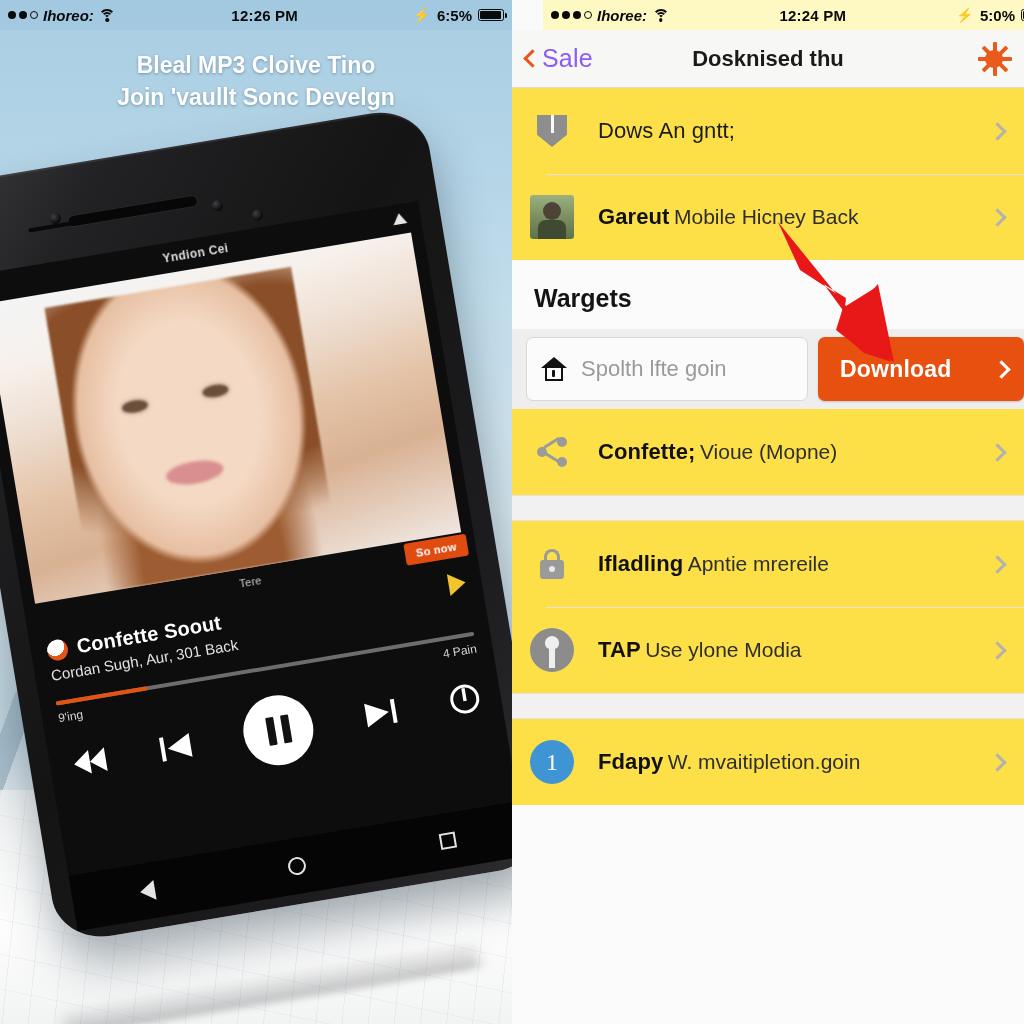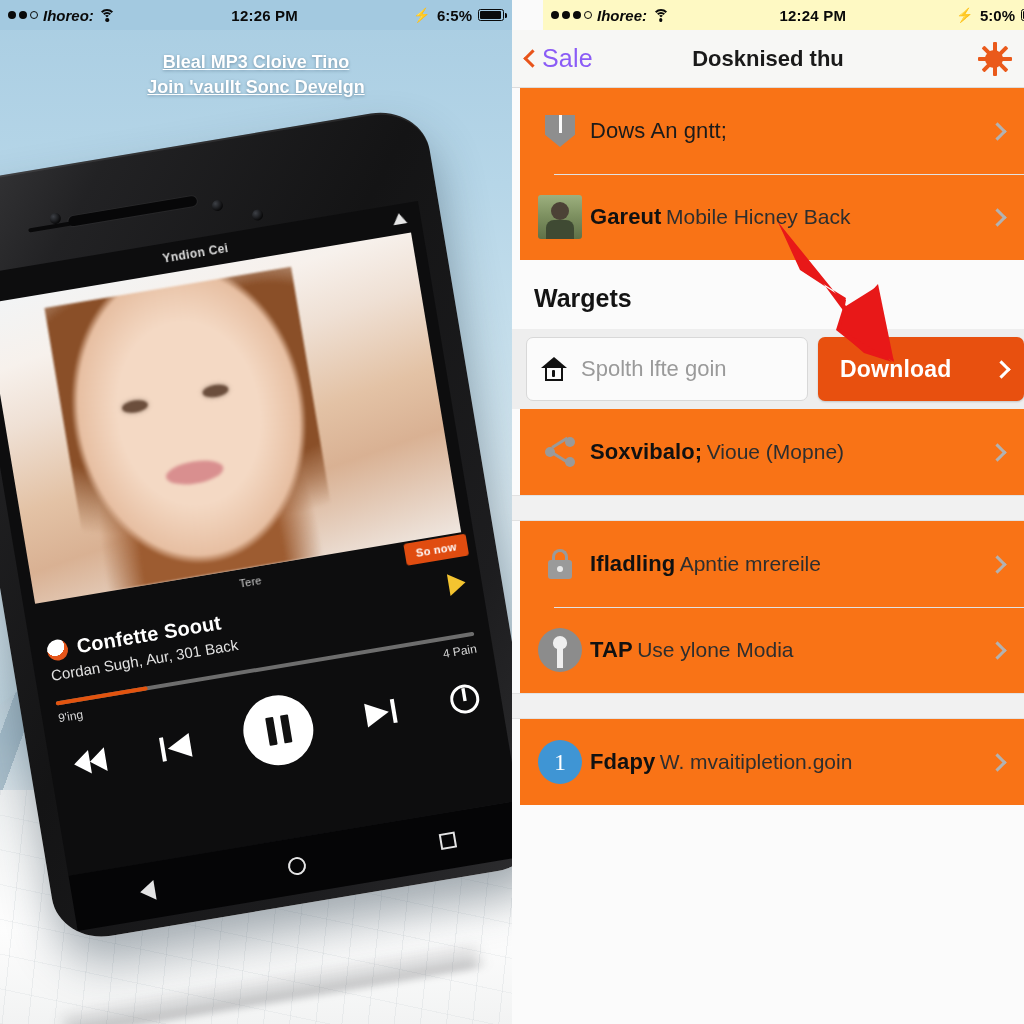--- a/index.html
+++ b/index.html
@@ -64,23 +64,22 @@
   .wifi-ic b{ position:absolute; left:50%; bottom:0; transform:translateX(-50%);
     width:3.5px;height:3.5px;border-radius:50%;background:#0a0a0a; }
   .bolt { font-size:14px; line-height:1; }
   .batt { width:26px; height:12px; border:1.5px solid #0a0a0a; border-radius:2.5px; position:relative; }
   .batt::after{ content:""; position:absolute; right:-4px; top:3px; width:2.5px;height:5px;
     background:#0a0a0a; border-radius:0 1.5px 1.5px 0;}
   .batt i{ position:absolute; left:1px; top:1px; bottom:1px; background:#0a0a0a; border-radius:1px;}
 
   .promo {
     position:relative; z-index:5; text-align:center; padding:20px 24px 0;
-    color:#ffffff; font-weight:700; font-size:18px; line-height:1.38;
+    color:#ffffff; font-weight:700; font-size:23px; line-height:1.38;
     text-shadow:0 1px 3px rgba(30,60,80,.42);
-    text-decoration:underline;
   }
 
   
   .phone-wrap{
     position:absolute; left:-24px; top:128px; width:540px; height:830px;
     transform: rotate(-9.5deg); z-index:4;
   }
   .phone{
     position:absolute; left:20px; top:12px; width:496px; height:768px;
     background:linear-gradient(128deg,#3a3a3c 0%,#222224 16%,#141415 45%,#1d1d1f 78%,#2e2e30 100%);
@@ -195,22 +194,22 @@
     font-size:22px; font-weight:700; color:#1a1a1a; pointer-events:none;
   }
   .sun-icon{ margin-left:auto; width:32px;height:32px; position:relative; cursor:pointer;}
   .sun-icon .core{ position:absolute; left:7px; top:7px; width:18px;height:18px;border-radius:50%;
     background:#ea5a1b;}
   .sun-icon .ray{ position:absolute; left:14.5px; top:-1px; width:4px;height:34px;
     background:#ea5a1b; transform-origin:50% 50%; border-radius:1px;}
 
   .list{ flex:1 1 auto; overflow:hidden; background:#fbfbfb; }
   .row{
-    display:flex; align-items:center; gap:8px; padding:0 12px 0 18px;
-    min-height:86px; background:#f97316; position:relative; cursor:pointer;margin-left:8px;
+    display:flex; align-items:center; gap:24px; padding:0 12px 0 18px;
+    min-height:86px; background:#fde047; position:relative; cursor:pointer;
   }
   .row + .row::before{
     content:""; position:absolute; left:34px; right:0; top:0; height:1px; background:#e2e2e2;
   }
   .row-ic{ width:44px; flex:0 0 44px; display:flex; align-items:center; justify-content:center; }
   .row-txt{ flex:1 1 auto; min-width:0; }
   .row-title{ font-size:22px; font-weight:700; color:#111; letter-spacing:.1px; }
   .row-sub{ font-size:21px; color:#2e2e2e; margin-top:5px; font-weight:400;}
   .row-single .row-title{ font-weight:400; font-size:22px; color:#1b1b1b;}
   .chev{ width:13px;height:13px; border-top:3px solid #b2b2b2; border-right:3px solid #b2b2b2;
@@ -496,21 +495,21 @@
         <span class="row-ic">
           <span class="ic-share">
               <i></i>
               <i></i>
               <i></i>
               <b></b>
               <b class="s2"></b>
             </span>
         </span>
         <span class="row-txt">
-          <span class="row-title">Soxvibalo;</span>
+          <span class="row-title">Confette;</span>
           <span class="row-sub">Vioue (Mopne)</span>
         </span>
         <span class="chev"></span>
       </div>
 
       <div class="gap"></div>
 
       <div class="row">
         <span class="row-ic">
           <span class="ic-lock">

